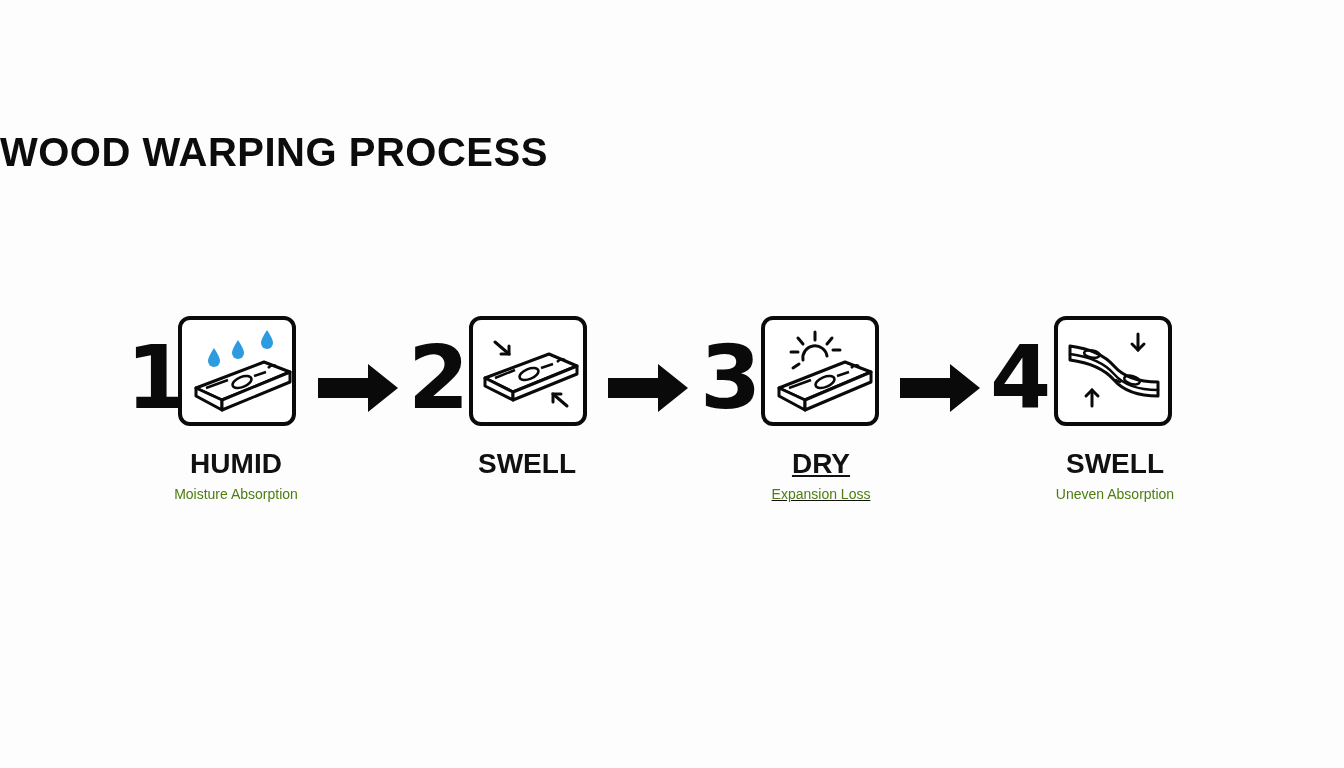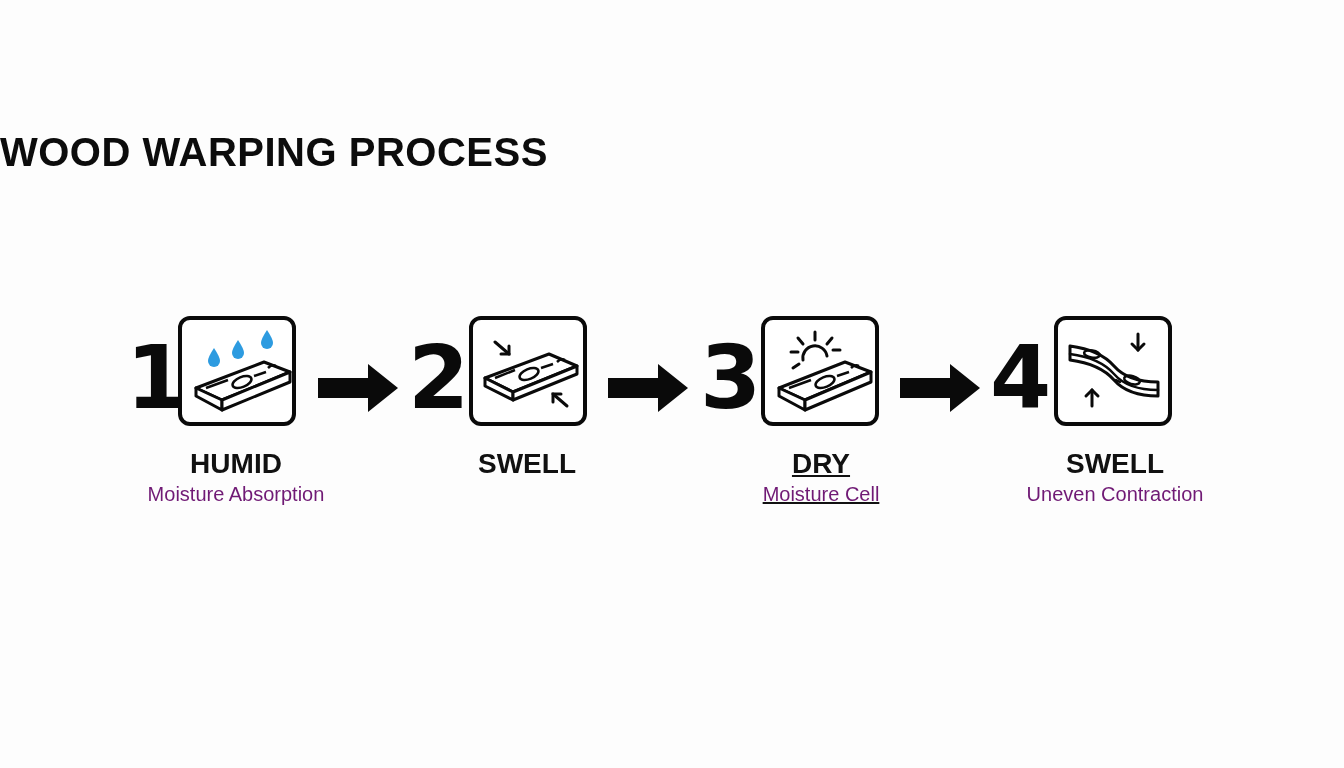--- a/index.html
+++ b/index.html
@@ -24,21 +24,21 @@
     position: absolute; top: 0; width: 118px; height: 110px;
     border: 4px solid #0a0a0a; border-radius: 12px; background: #fff;
     box-sizing: border-box;
   }
   .box svg { position: absolute; left: 0; top: 0; }
   .arrow { position: absolute; top: 366px; }
   .label {
     position: absolute; top: 448px; width: 240px; text-align: center;
   }
   .label .name { font-size: 28px; font-weight: bold; color: #111; line-height: 32px; }
-  .label .desc { font-size: 20px; color: #701a75; line-height: 28px; }
+  .label .desc { font-size: 14px; color: #4d7c0f; line-height: 28px; }
 </style>
 </head>
 <body>
 
 <div class="title">WOOD WARPING PROCESS</div>
 
 <div>
   <div class="num" style="left:126px;top:334px;">1</div>
   <div class="box" style="left:178px;top:316px;">
     <svg width="110" height="102" viewBox="0 0 110 102">
@@ -152,18 +152,18 @@
 
 <div class="label" style="left:116px;">
   <div class="name">HUMID</div>
   <div class="desc">Moisture Absorption</div>
 </div>
 <div class="label" style="left:407px;">
   <div class="name">SWELL</div>
 </div>
 <div class="label" style="left:701px;text-decoration:underline;">
   <div class="name">DRY</div>
-  <div class="desc">Moisture Cell</div>
+  <div class="desc">Expansion Loss</div>
 </div>
 <div class="label" style="left:995px;">
   <div class="name">SWELL</div>
-  <div class="desc">Uneven Contraction</div>
+  <div class="desc">Uneven Absorption</div>
 </div>
 
 </body></html>

